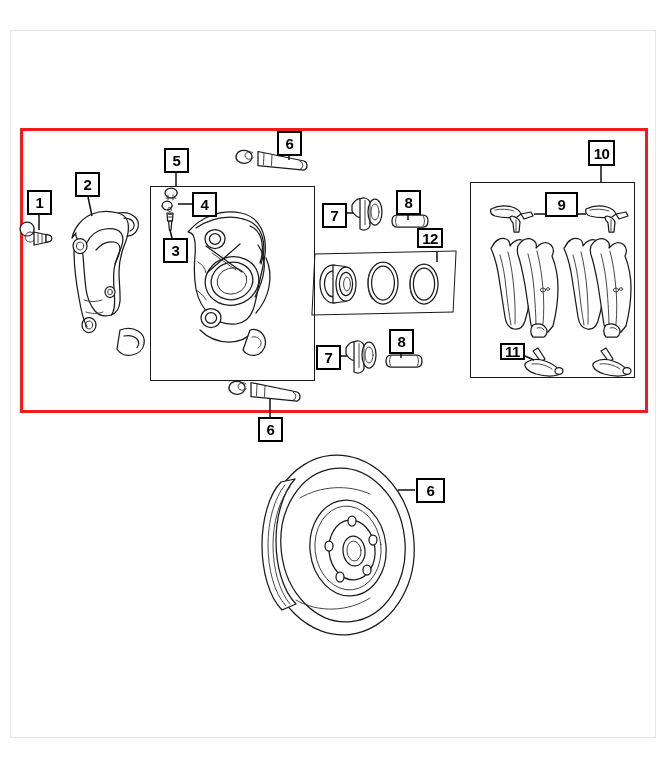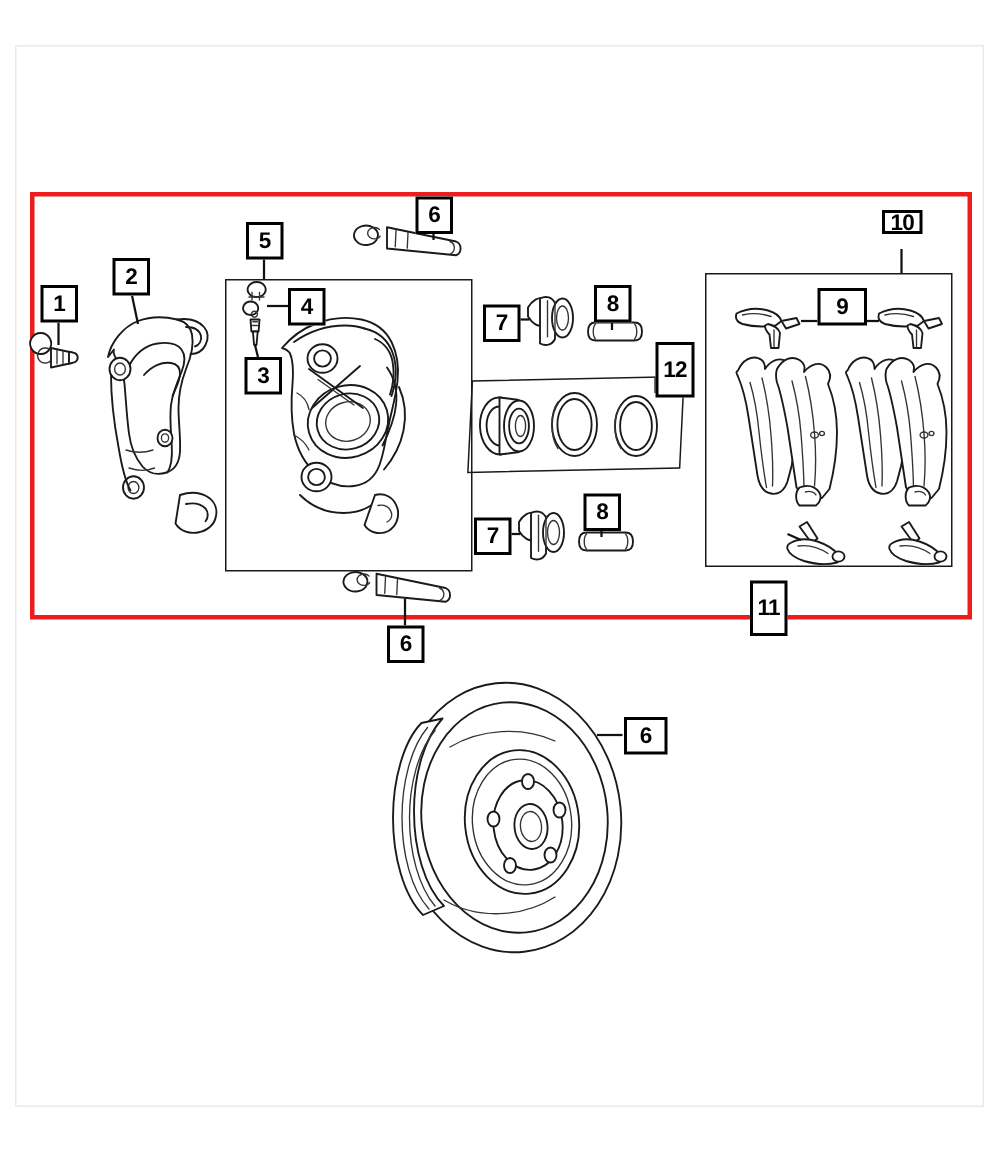--- a/index.html
+++ b/index.html
@@ -429,18 +429,18 @@
   <div class="callout" style="left:163px; top:238px; width:25px; height:25px;">3</div>
   <div class="callout" style="left:192px; top:192px; width:25px; height:25px;">4</div>
   <div class="callout" style="left:164px; top:148px; width:25px; height:25px;">5</div>
   <div class="callout" style="left:277px; top:131px; width:25px; height:25px;">6</div>
   <div class="callout" style="left:258px; top:417px; width:25px; height:25px;">6</div>
   <div class="callout" style="left:322px; top:203px; width:25px; height:25px;">7</div>
   <div class="callout" style="left:316px; top:345px; width:25px; height:25px;">7</div>
   <div class="callout" style="left:396px; top:190px; width:25px; height:25px;">8</div>
   <div class="callout" style="left:389px; top:329px; width:25px; height:25px;">8</div>
   <div class="callout" style="left:545px; top:192px; width:33px; height:25px;">9</div>
-  <div class="callout" style="left:588px; top:140px; width:27px; height:16px;">10</div>
-  <div class="callout" style="left:500px; top:343px; width:25px; height:37px;margin-top:44px;">11</div>
-  <div class="callout" style="left:437px; top:228px; width:26px; height:37px;">12</div>
+  <div class="callout" style="left:588px; top:140px; width:27px; height:26px;">10</div>
+  <div class="callout" style="left:500px; top:343px; width:25px; height:17px;">11</div>
+  <div class="callout" style="left:417px; top:228px; width:26px; height:20px;">12</div>
   <div class="callout" style="left:416px; top:478px; width:29px; height:25px;">6</div>
 
 </div>
 
 </body></html>

